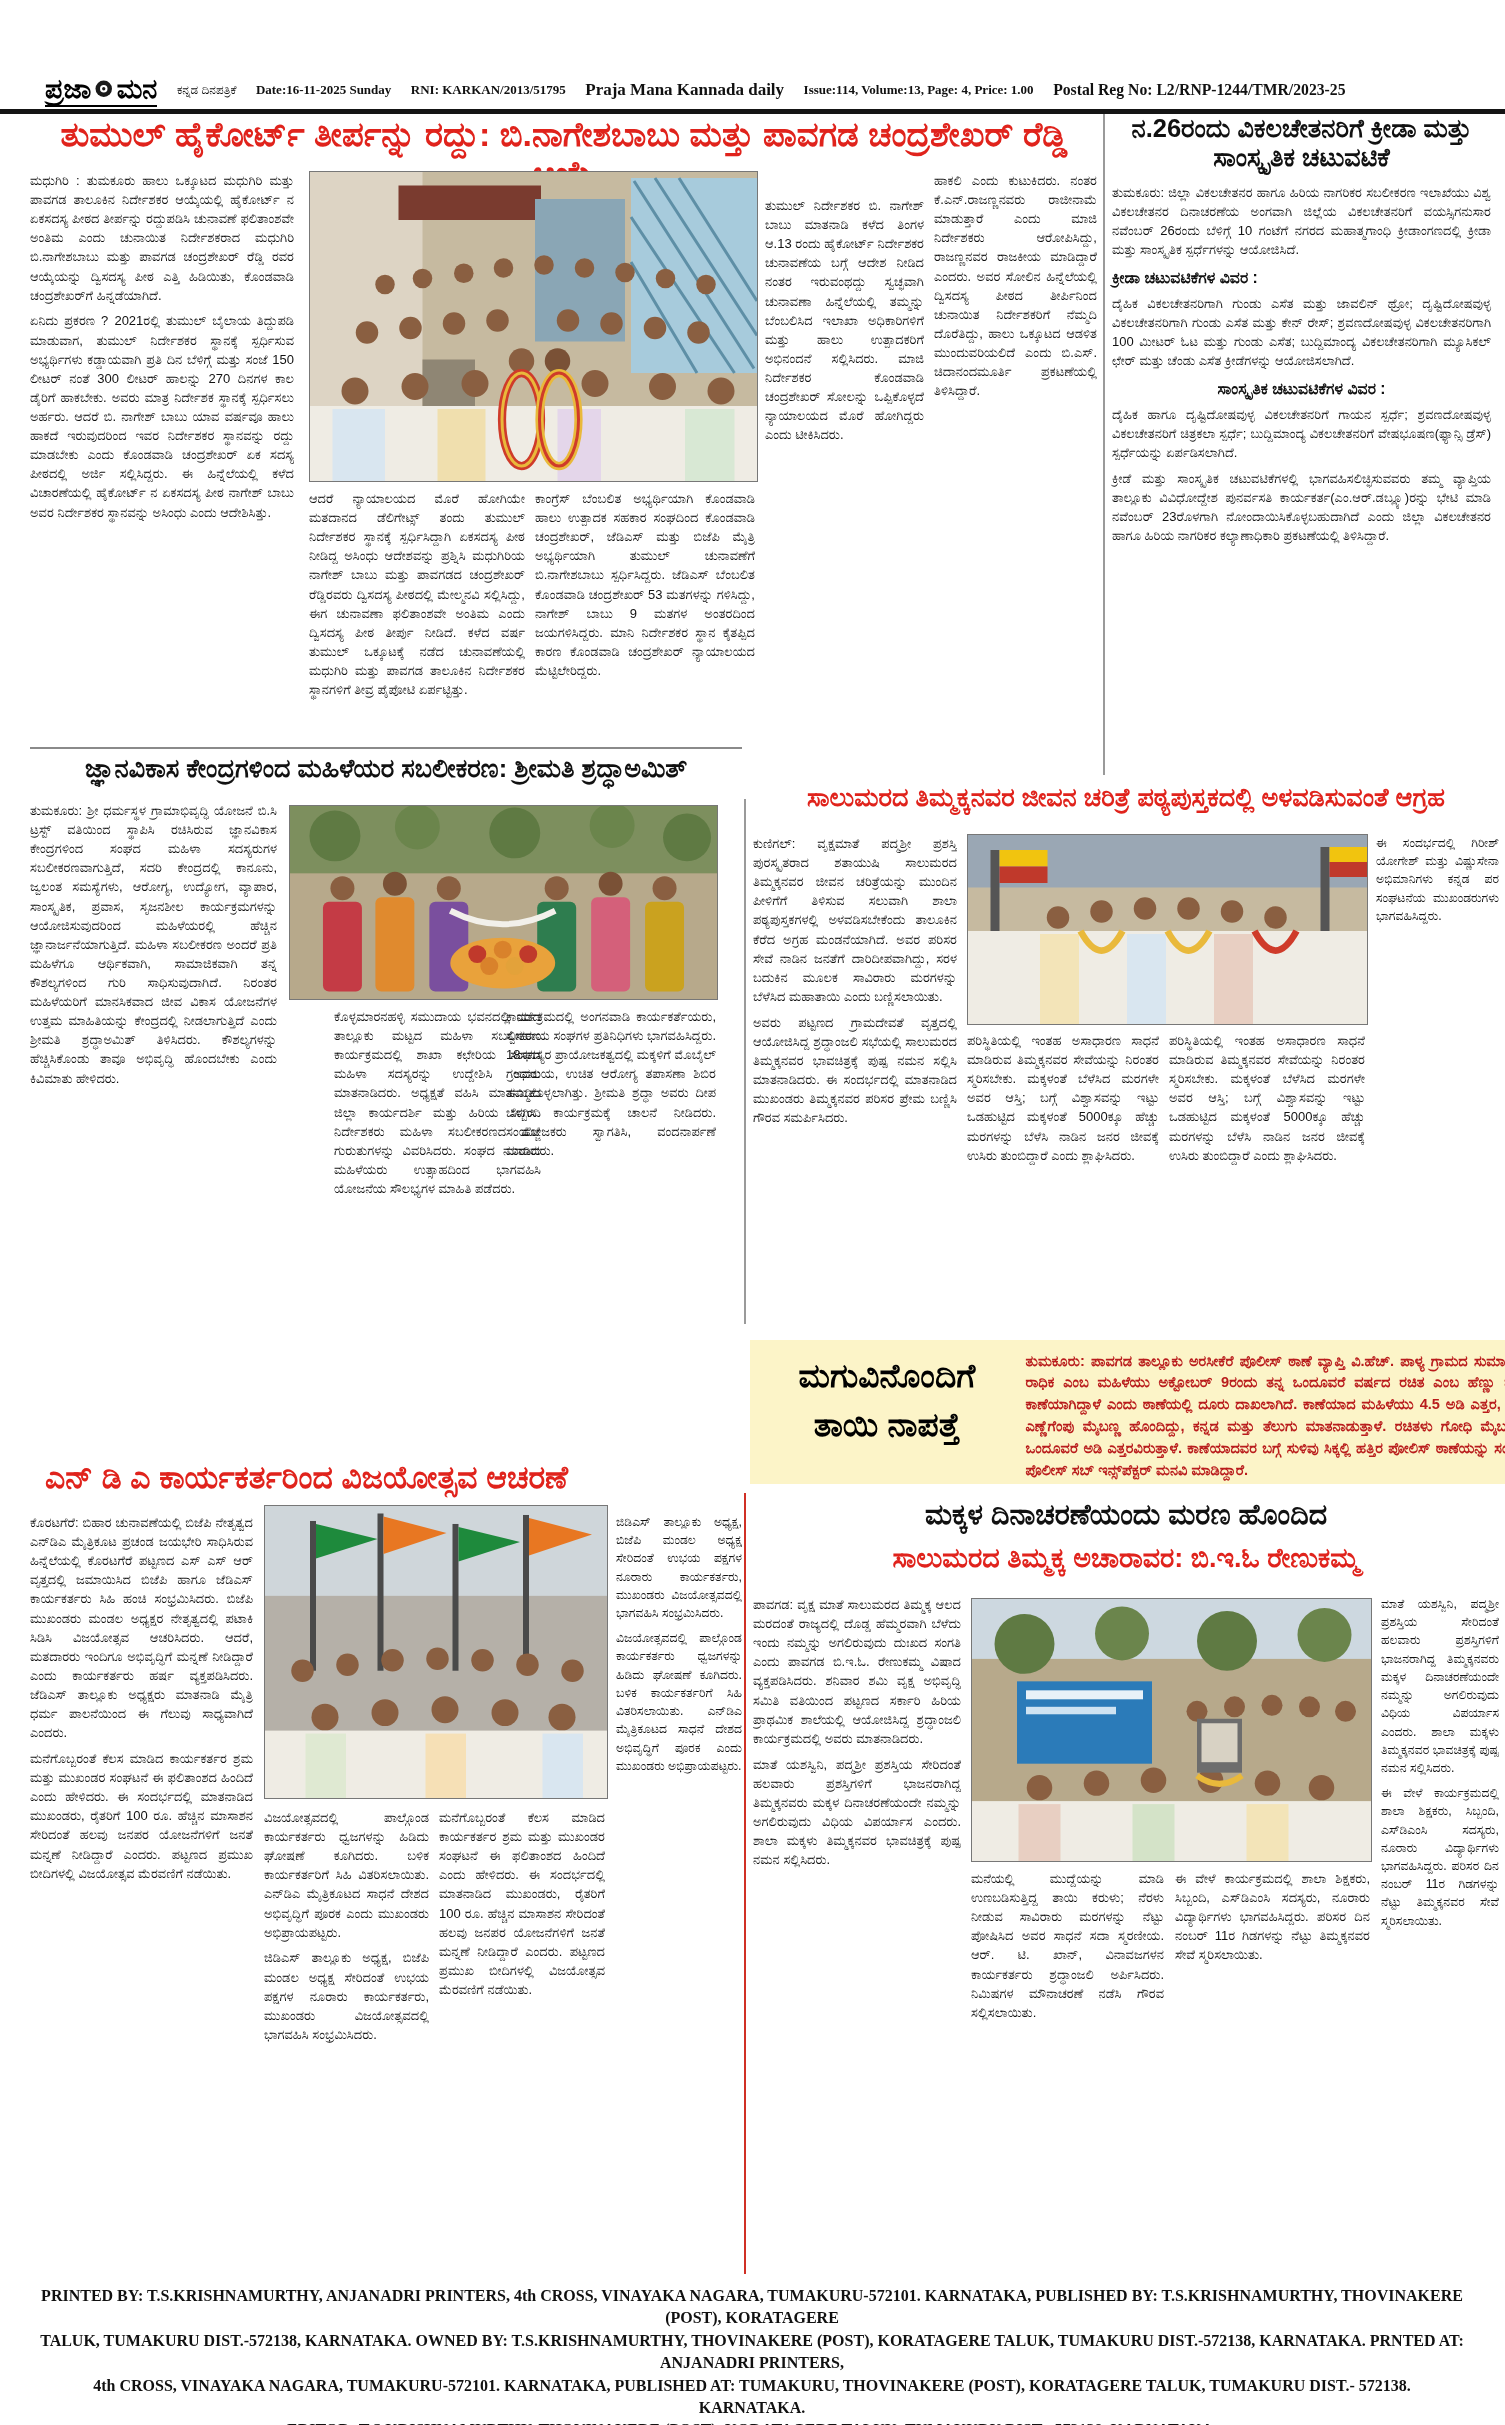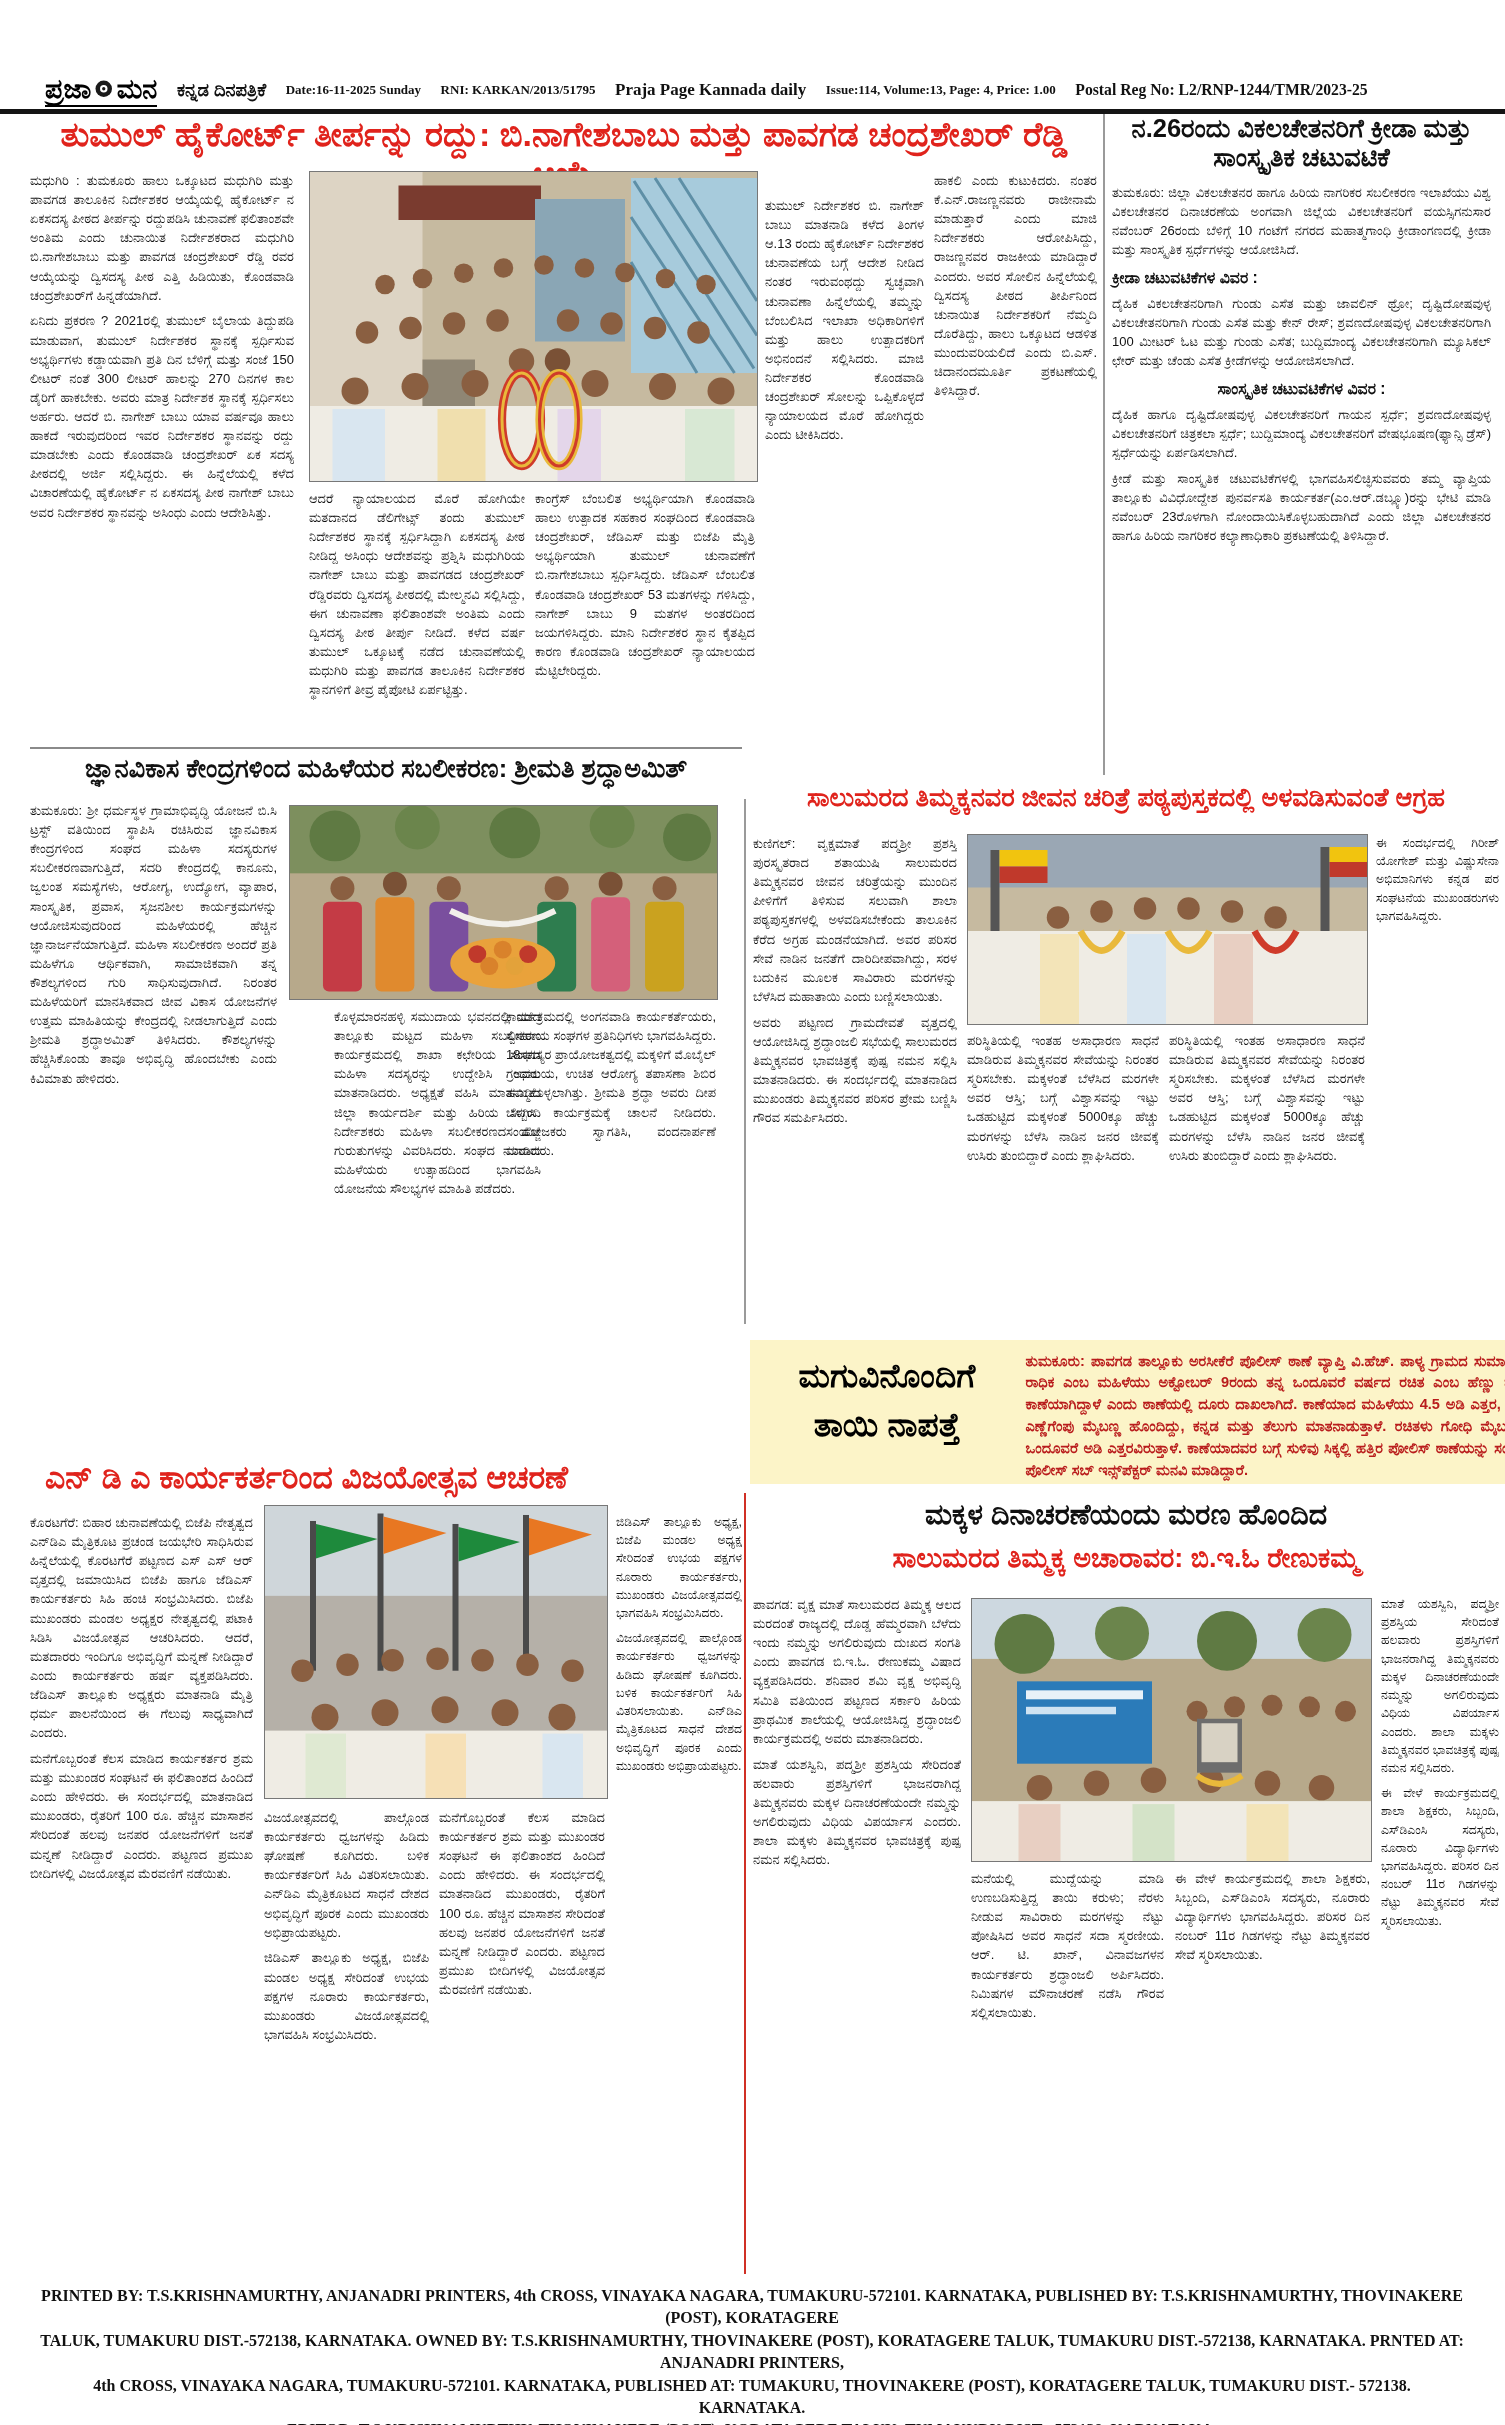--- a/index.html
+++ b/index.html
@@ -2,21 +2,21 @@
 <html style="font-size:12px"><head>
 <meta charset="utf-8">
 <style>
   html,body{margin:0;padding:0;background:#e8e8e8;}
   .page{position:relative;width:1505px;height:2426px;background:#ffffff;margin:0 auto;
         font-family:"Liberation Sans",sans-serif;color:#111;overflow:hidden;padding-left:8px;}
   .abs{position:absolute;}
   
   .masthead{left:0;top:72px;width:1505px;height:36px;display:flex;align-items:center;gap:19.5px;padding-left:45px;box-sizing:border-box;}
   .logo{font-size:27px;font-weight:bold;color:#000;border-bottom:2.2px solid #000;display:flex;align-items:center;gap:3px;}
-  .mast-kn{font-size:18px;font-weight:bold;}
+  .mast-kn{font-size:12px;font-weight:normal;}
   .mast-en{font-family:"Liberation Serif",serif;font-size:13px;font-weight:bold;white-space:nowrap;}
   .toprule{left:0;top:109px;width:1505px;height:4.5px;background:#151515;}
   
   .hred{color:#e0231c;}
   .hl{font-weight:bold;text-align:center;line-height:1.15;}
   .body-text{font-size:13px;line-height:1.47;text-align:justify;}
   .body-text p{margin:0 0 6.7px 0;}
   .subhead{font-weight:bold;font-size:15.7px;margin:4.5px 0;}
   .subhead.center{text-align:center;}
   .vrule{width:1.5px;background:#9a9a9a;}
@@ -42,21 +42,21 @@
       <svg width="19.5" height="19.5" viewBox="0 0 26 26">
           <circle cx="13" cy="13" r="11" fill="#1a1a1a"></circle>
           <circle cx="13" cy="13" r="5" fill="#fff"></circle>
           <circle cx="13" cy="13" r="2.2" fill="#1a1a1a"></circle>
         </svg>
       <span>ಮನ</span>
     </span>
     <span class="mast-kn">ಕನ್ನಡ ದಿನಪತ್ರಿಕೆ</span>
     <span class="mast-en">Date:16-11-2025 Sunday</span>
     <span class="mast-en">RNI: KARKAN/2013/51795</span>
-    <span class="mast-en" style="font-size:17px;">Praja Page Kannada daily</span>
+    <span class="mast-en" style="font-size:17px;">Praja Mana Kannada daily</span>
     <span class="mast-en">Issue:114, Volume:13, Page: 4, Price: 1.00</span>
     <span class="mast-en" style="font-size:15.7px;">Postal Reg No: L2/RNP-1244/TMR/2023-25</span>
 
   </div>
   <div class="abs toprule"></div>
 
   <div class="abs hl hred" style="left:30px;top:115px;width:1068px;font-size:34px;">ತುಮುಲ್ ಹೈಕೋರ್ಟ್ ತೀರ್ಪನ್ನು ರದ್ದು: ಬಿ.ನಾಗೇಶಬಾಬು ಮತ್ತು ಪಾವಗಡ ಚಂದ್ರಶೇಖರ್ ರೆಡ್ಡಿ ಆಯ್ಕೆ</div>
 
   <div class="abs body-text" style="left:30px;top:171px;width:264px;height:579px;overflow:hidden;">
     <p>ಮಧುಗಿರಿ : ತುಮಕೂರು ಹಾಲು ಒಕ್ಕೂಟದ ಮಧುಗಿರಿ ಮತ್ತು ಪಾವಗಡ ತಾಲೂಕಿನ ನಿರ್ದೇಶಕರ ಆಯ್ಕೆಯಲ್ಲಿ ಹೈಕೋರ್ಟ್ ನ ಏಕಸದಸ್ಯ ಪೀಠದ ತೀರ್ಪನ್ನು ರದ್ದುಪಡಿಸಿ ಚುನಾವಣೆ ಫಲಿತಾಂಶವೇ ಅಂತಿಮ ಎಂದು ಚುನಾಯಿತ ನಿರ್ದೇಶಕರಾದ ಮಧುಗಿರಿ ಬಿ.ನಾಗೇಶಬಾಬು ಮತ್ತು ಪಾವಗಡ ಚಂದ್ರಶೇಖರ್ ರೆಡ್ಡಿ ರವರ ಆಯ್ಕೆಯನ್ನು ದ್ವಿಸದಸ್ಯ ಪೀಠ ಎತ್ತಿ ಹಿಡಿಯಿತು, ಕೊಂಡವಾಡಿ ಚಂದ್ರಶೇಖರ್‌ಗೆ ಹಿನ್ನಡೆಯಾಗಿದೆ.</p>

